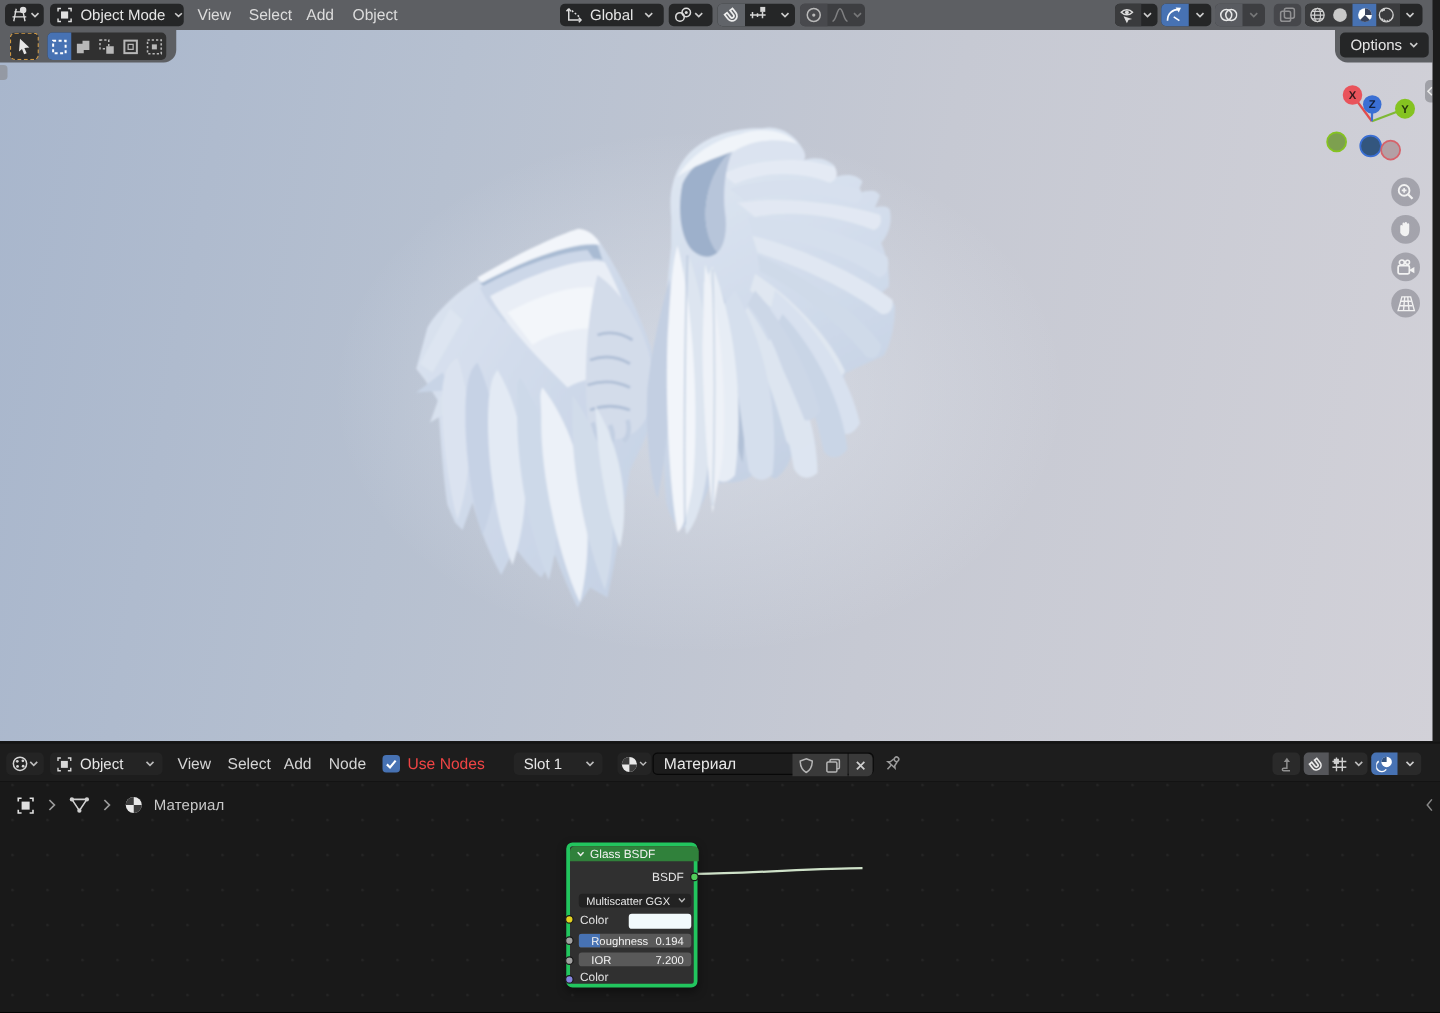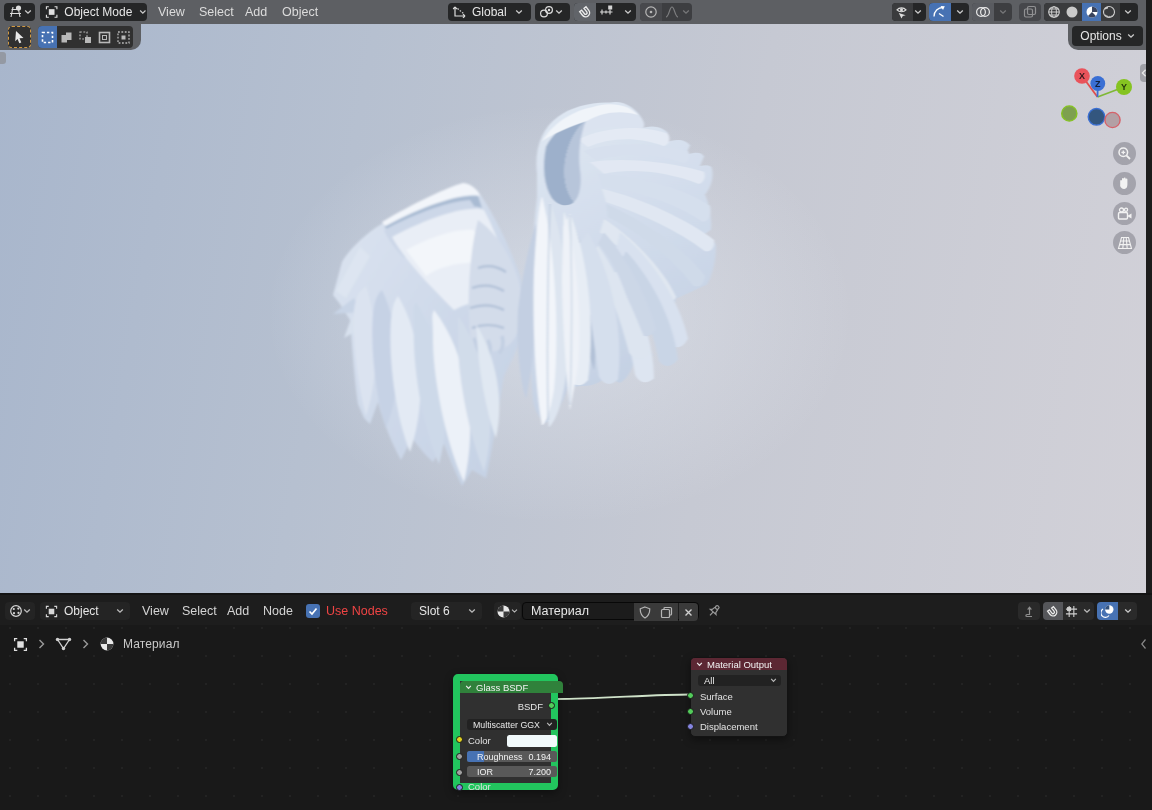--- a/index.html
+++ b/index.html
@@ -422,21 +422,21 @@
     <div class="menu" style="left:263px;top:4px;color:#d4d4d4">Node</div>
 
     <div class="abs" style="left:306px;top:9px;width:14px;height:14px;background:#4772b3;border-radius:3px;display:flex;align-items:center;justify-content:center">
       <svg width="10" height="9" viewBox="0 0 10 9">
           <path d="M1.5 4.5 L4 7 L8.5 1.5" stroke="#fff" stroke-width="1.7" fill="none"></path>
         </svg>
     </div>
     <div class="menu" style="left:326px;top:4px;color:#ef4444">Use Nodes</div>
 
     <div class="pill" style="left:411px;top:7px;width:71px;height:18px;background:#242424;padding-left:8px">
-      <span style="font-size:12px">Slot 6</span>
+      <span style="font-size:12px">Slot 1</span>
       <svg width="8" height="6" viewBox="0 0 8 6" style="position:absolute;right:6px">
           <path d="M1.2 1.5 L4 4.2 L6.8 1.5" stroke="#bbb" stroke-width="1.3" fill="none"></path>
         </svg>
     </div>
 
     <div class="pill" style="left:494px;top:7px;width:27px;height:18px;background:#242424;padding-left:2px">
       <svg width="15" height="15" viewBox="0 0 15 15">
         <circle cx="7.5" cy="7.5" r="6" fill="#e8e8e8"></circle>
         <path d="M7.5 7.5 L7.5 1.5 A6 6 0 0 0 1.5 7.5 Z" fill="#3a3a3a"></path>
         <path d="M7.5 7.5 L13.5 7.5 A6 6 0 0 1 7.5 13.5 Z" fill="#3a3a3a"></path>
@@ -544,21 +544,21 @@
       <span class="crumb" style="margin-left:8px">Материал</span>
     </div>
     <svg width="7" height="12" viewBox="0 0 7 12" style="position:absolute;left:1140px;top:13px">
         <path d="M5.5 1.5 L1.8 6 L5.5 10.5" stroke="#888" stroke-width="1.2" fill="none"></path>
       </svg>
 
     <svg width="1152" height="185" style="position:absolute;left:0;top:0">
       <path d="M558 74 C595 74 655 69.5 690 69.5" stroke="#cfe2c9" stroke-width="1.8" fill="none"></path>
     </svg>
 
-    <div class="abs" style="left:453px;top:49px;width:105px;height:116px;background:#303030;border:7px solid #22c55e;border-radius:5px;box-shadow:0 3px 8px rgba(0,0,0,.4)">
+    <div class="abs" style="left:453px;top:49px;width:105px;height:116px;background:#303030;border:3px solid #22c55e;border-radius:5px;box-shadow:0 3px 8px rgba(0,0,0,.4)">
       <div style="position:absolute;left:0;top:0;width:103px;height:12px;background:#30813b;border-radius:4px 4px 0 0;display:flex;align-items:center">
         <svg width="7" height="5" viewBox="0 0 8 6" style="margin-left:5px">
             <path d="M1.2 1 L4 4 L6.8 1" stroke="#eee" stroke-width="1.4" fill="none"></path>
           </svg>
         <span style="color:#f2f2f2;font-size:9.5px;margin-left:4px">Glass BSDF</span>
       </div>
       <div class="nrow" style="right:8px;top:20px;color:#e6e6e6">BSDF</div>
       <div class="ndrop" style="left:7px;top:38px;width:90px;height:11px;font-size:8.8px">Multiscatter GGX
         <svg width="7" height="5" viewBox="0 0 8 6" style="position:absolute;right:4px">
             <path d="M1.2 1 L4 4 L6.8 1" stroke="#bbb" stroke-width="1.3" fill="none"></path>
@@ -576,34 +576,15 @@
         <span style="position:absolute;right:6px;top:1px;color:#f2f2f2;font-size:9px">7.200</span>
       </div>
       <div class="nrow" style="left:8px;top:100px">Color</div>
       <div class="sock" style="left:-4px;top:103px;background:#8585e0"></div>
       <div class="sock" style="left:-4px;top:87.5px;background:#a1a1a1"></div>
       <div class="sock" style="left:-4px;top:72px;background:#a1a1a1"></div>
       <div class="sock" style="left:-4px;top:54.5px;background:#e3d221"></div>
       <div class="sock" style="right:-4px;top:21px;background:#53cc5b"></div>
     </div>
 
-    <div class="abs" style="left:690px;top:32px;width:98px;height:80px;background:#303030;border:1px solid #131313;border-radius:5px;box-shadow:0 3px 8px rgba(0,0,0,.4)">
-      <div style="position:absolute;left:0;top:0;width:96px;height:12px;background:#5c2733;border-radius:4px 4px 0 0;display:flex;align-items:center">
-        <svg width="7" height="5" viewBox="0 0 8 6" style="margin-left:5px">
-            <path d="M1.2 1 L4 4 L6.8 1" stroke="#eee" stroke-width="1.4" fill="none"></path>
-          </svg>
-        <span style="color:#f2f2f2;font-size:9.5px;margin-left:4px">Material Output</span>
-      </div>
-      <div class="ndrop" style="left:7px;top:17px;width:83px;height:11px;font-size:9.5px">All
-        <svg width="7" height="5" viewBox="0 0 8 6" style="position:absolute;right:4px">
-            <path d="M1.2 1 L4 4 L6.8 1" stroke="#bbb" stroke-width="1.3" fill="none"></path>
-          </svg>
-      </div>
-      <div class="nrow" style="left:9px;top:32.5px">Surface</div>
-      <div class="nrow" style="left:9px;top:47.5px">Volume</div>
-      <div class="nrow" style="left:9px;top:63px">Displacement</div>
-      <div class="sock" style="left:-4px;top:34px;background:#53cc5b"></div>
-      <div class="sock" style="left:-4px;top:49.5px;background:#53cc5b"></div>
-      <div class="sock" style="left:-4px;top:65px;background:#8585e0"></div>
-    </div>
   </div>
 
 </div>
 
 </body></html>

